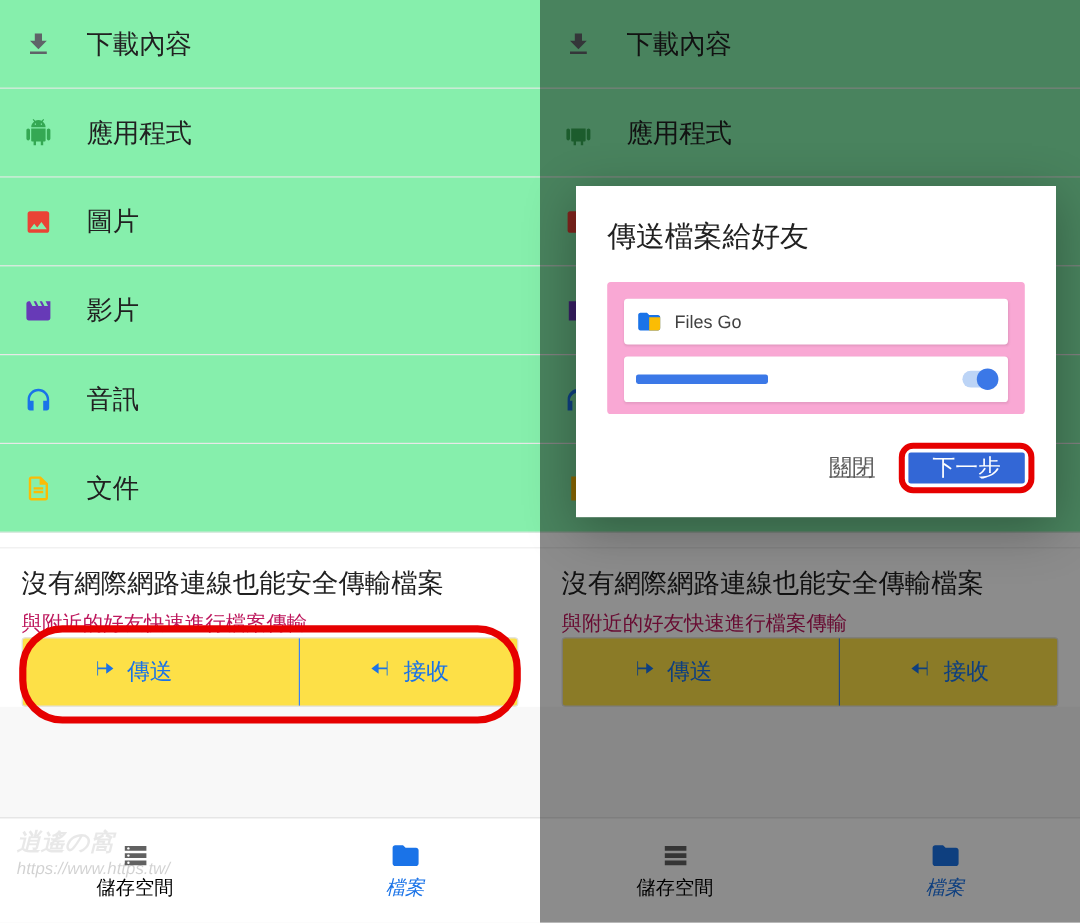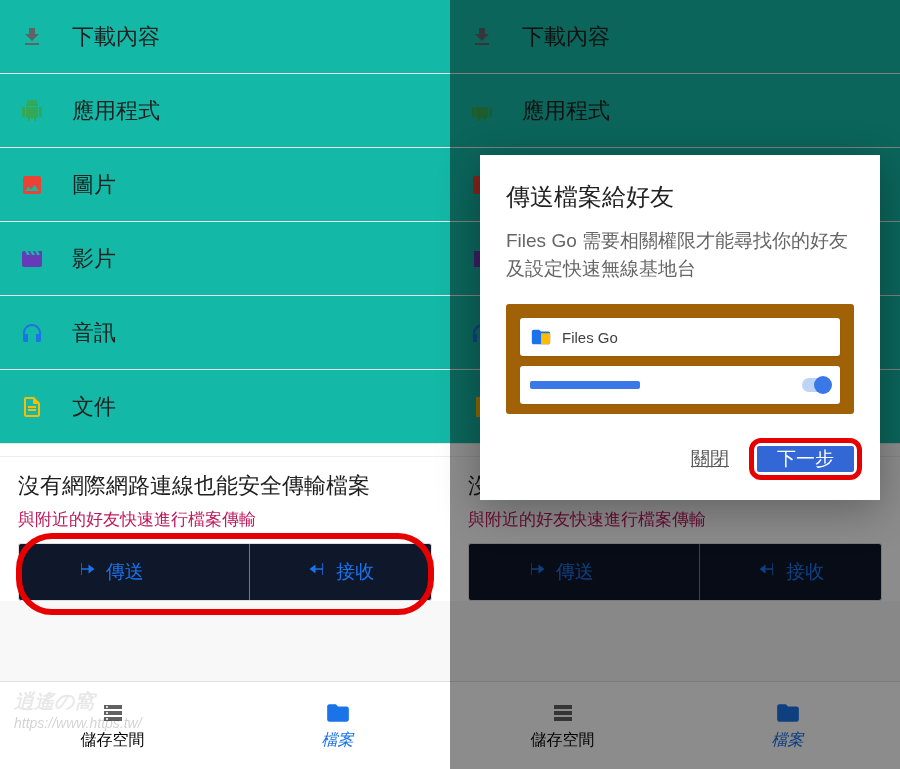--- a/index.html
+++ b/index.html
@@ -12,36 +12,36 @@
     position: relative;
   }
   .container { display: flex; width: 900px; height: 769px; }
   .pane { width: 450px; height: 769px; position: relative; background: #fff; display: flex; flex-direction: column; }
   .list { flex: 0 0 auto; }
   .list-item {
     display: flex; align-items: center;
     height: 74px;
     padding: 0 18px;
     border-bottom: 1px solid #e8e8e8;
-    background: #14b8a6;
+    background: #86efac;
   }
   .list-item .icon-slot { width: 28px; height: 28px; margin-right: 26px; display:flex; align-items:center; justify-content:center; }
   .list-item .label { font-size: 22px; color: #212121; }
   .transfer-section {
     margin-top: 12px;
     padding: 14px 18px 0 18px;
     background:#fff;
     border-top:1px solid #eee;
   }
   .transfer-title { font-size: 22px; color:#212121; line-height:1.4; }
   .transfer-sub { font-size: 17px; color: #be185d; margin-top: 6px; }
   .transfer-buttons {
-    display:flex; margin-top:12px; height:58px;
+    display:flex; margin-top:0; height:58px;
     border:1px solid #e0e0e0; border-radius:3px;
-    position:relative; background:#0f172a;gap:48px;
+    position:relative; background:#fde047;gap:48px;
   }
   .transfer-btn {
     flex:1; display:flex; align-items:center; justify-content:center;
     gap:8px;
     font-size:19px; color:#1a73e8; font-weight:500;
   }
   .transfer-btn + .transfer-btn { border-left:1px solid #3b82f6; }
   .highlight-red {
     position:absolute;
     border:6px solid #e60000;
@@ -72,21 +72,21 @@
     top:155px;
     background:#fff;
     padding:26px 26px 18px 26px;
     border-radius:0;
     box-shadow:0 10px 40px rgba(0,0,0,0.3);
   }
   .dialog-title { font-size:24px; color:#212121; font-weight:400; margin-bottom:14px;}
   .dialog-body { font-size:19px; color:#666; line-height:1.45; }
   .dialog-illustration {
     margin-top:22px;
-    background:#a16207;
+    background:#f9a8d4;
     padding:14px 14px 10px 14px;
     border-radius:3px;
   }
   .illu-row1 { display:flex; align-items:center; gap:10px; background:#fff; padding:8px 10px; border-radius:3px; box-shadow:0 1px 2px rgba(0,0,0,.1);}
   .illu-logo { width:22px; height:22px; display:flex; align-items:center; justify-content:center;}
   .illu-label { font-size:15px; color:#424242; }
   .illu-row2 { display:flex; align-items:center; margin-top:10px; background:#fff; padding:12px 10px; border-radius:3px; box-shadow:0 1px 2px rgba(0,0,0,.08);}
   .illu-bar { height:8px; background:#3b78e7; border-radius:2px; }
   .illu-toggle { width:28px; height:14px; background:#bcd4f6; border-radius:7px; position:relative; margin-left:auto;}
   .illu-toggle::after{content:"";position:absolute;right:-2px;top:-2px;width:18px;height:18px;background:#3b78e7;border-radius:50%;}
@@ -326,21 +326,20 @@
             </svg>
         </span>
         <span class="nav-label">檔案</span>
       </div>
     </div>
 
     <div class="dim-overlay"></div>
 
     <div class="dialog">
       <div class="dialog-title">傳送檔案給好友</div>
-      <div class="dialog-body">Files Go 需要相關權限才能尋找你的好友及設定快速無線基地台</div>
 
       <div class="dialog-illustration">
         <div class="illu-row1">
           <span class="illu-logo">
             <svg viewBox="0 0 24 24" width="22" height="22">
                 <path fill="#1a73e8" d="M10 4H4C2.9 4 2 4.9 2 6v12c0 1.1.9 2 2 2h16c1.1 0 2-.9 2-2V8c0-1.1-.9-2-2-2h-8l-2-2z"></path>
                 <path fill="#fbbc04" d="M12 8l10 0 0 10c0 1.1-.9 2-2 2h-8z"></path>
               </svg>
           </span>
           <span class="illu-label">Files Go</span>

